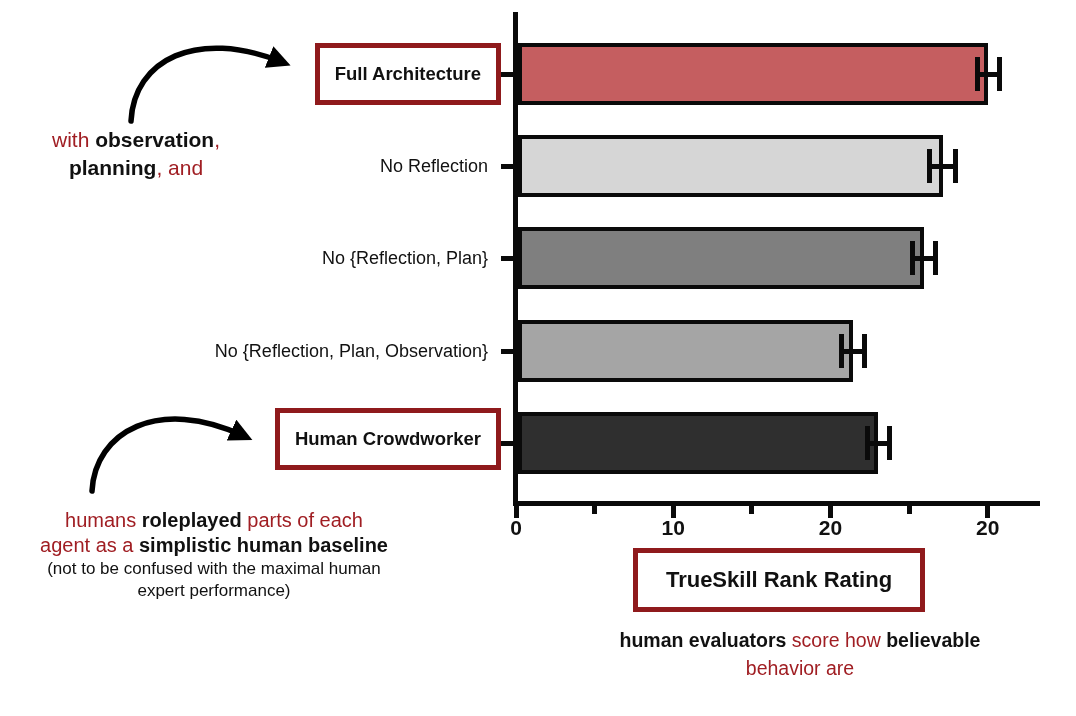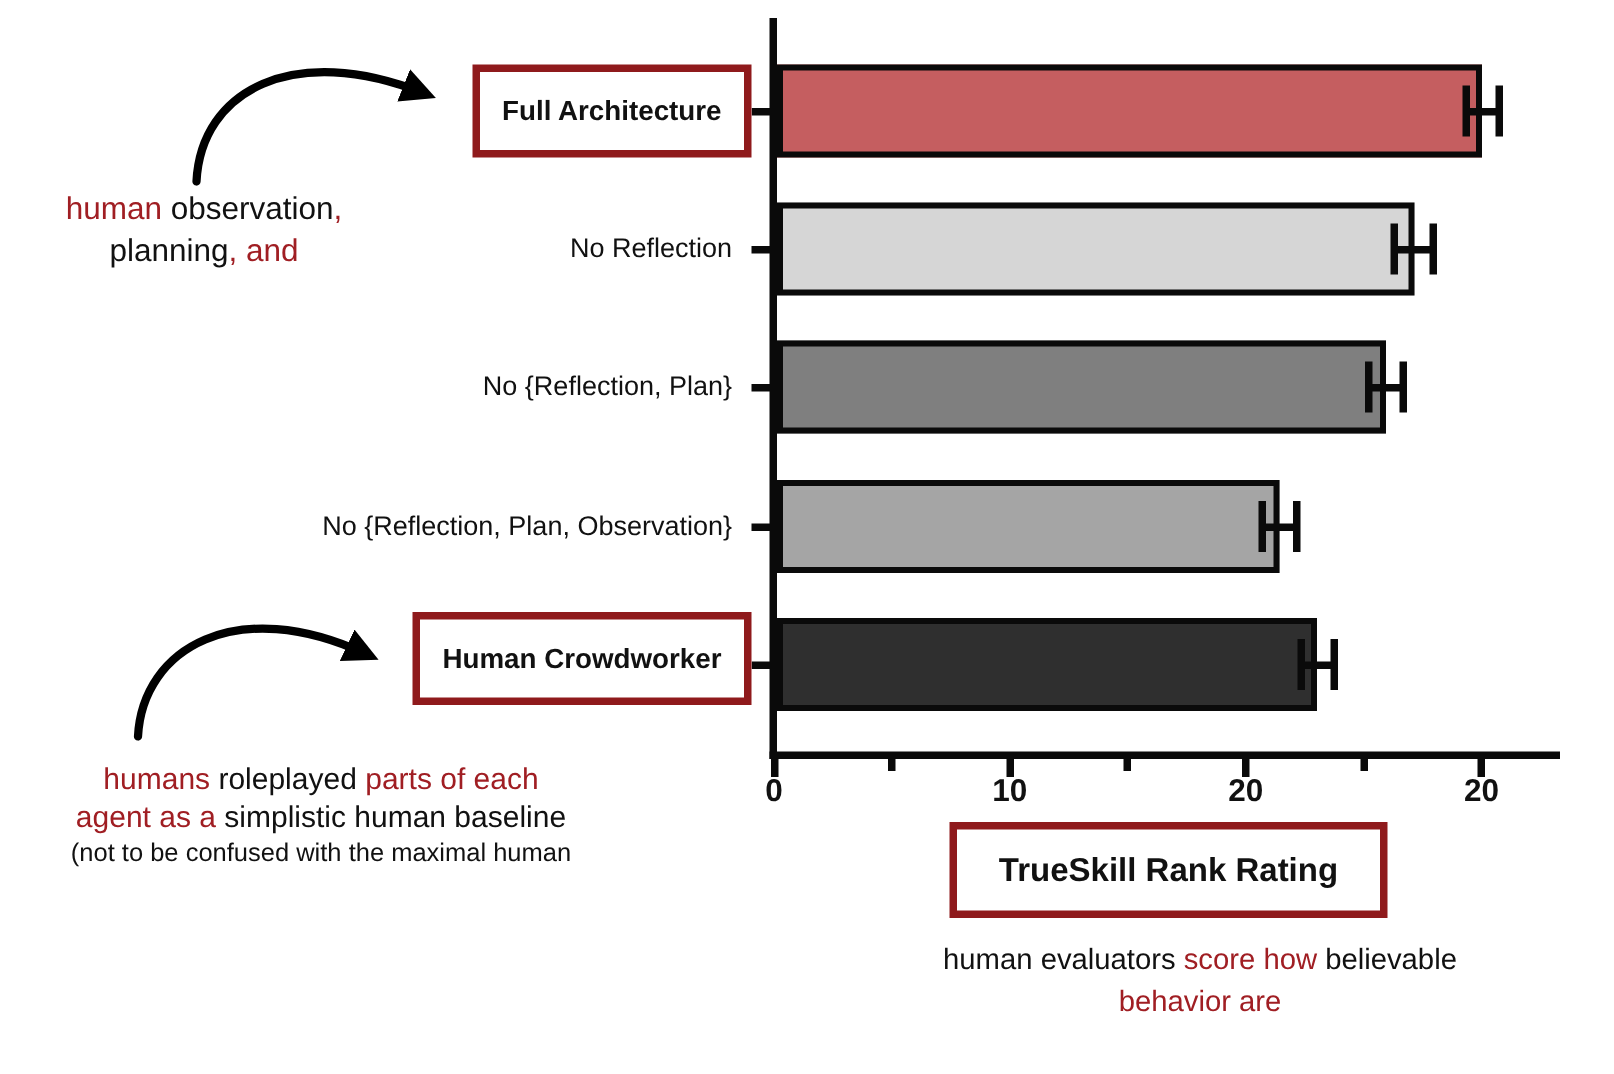--- a/index.html
+++ b/index.html
@@ -51,21 +51,21 @@
     position:absolute;left:800px;top:626px;transform:translateX(-50%);
     text-align:center;font-size:19.5px;line-height:28px;white-space:nowrap;
   }
   
   .note{position:absolute;text-align:center;}
   .note-architecture{left:5px;top:126px;width:262px;font-size:21px;line-height:28px;}
   .note-crowdworker{left:8px;top:508px;width:412px;font-size:20px;line-height:25px;}
   .note .line{white-space:nowrap;}
   .note .line.small{font-size:17px;line-height:22px;}
   .seg.red{color:var(--red-text);font-weight:normal;}
-  .seg.bold{color:var(--ink);font-weight:normal;}
+  .seg.bold{color:var(--ink);font-weight:bold;}
   .seg.plain{color:var(--ink);font-weight:normal;margin-top:44px;}
   
   #arrows{position:absolute;left:0;top:0;pointer-events:none;z-index:4;}
 </style>
 </head>
 <body>
 
 <div id="canvas">
 
   <svg id="arrows" width="1076" height="716" viewBox="0 0 1076 716">
@@ -128,22 +128,23 @@
   <div class="xlabel-box">
     <span>TrueSkill Rank Rating</span>
   </div>
 
   <div class="caption">
       <div class="line"><span class="seg bold">human evaluators</span><span class="seg red"> score how </span><span class="seg bold">believable</span></div>
       <div class="line"><span class="seg red">behavior are</span></div>
     </div>
 
   <div class="note note-architecture">
-      <div class="line"><span class="seg red">human </span><span class="seg bold">observation</span><span class="seg red">,</span></div>
+      <div class="line"><span class="seg red">with </span><span class="seg bold">observation</span><span class="seg red">,</span></div>
       <div class="line"><span class="seg bold">planning</span><span class="seg red">, and</span></div>
     </div>
   <div class="note note-crowdworker">
       <div class="line"><span class="seg red">humans </span><span class="seg bold">roleplayed</span><span class="seg red"> parts of each</span></div>
       <div class="line"><span class="seg red">agent as a </span><span class="seg bold">simplistic human baseline</span></div>
       <div class="line small"><span class="seg plain">(not to be confused with the maximal human</span></div>
+      <div class="line small"><span class="seg plain">expert performance)</span></div>
     </div>
 
 </div>
 
 </body></html>

